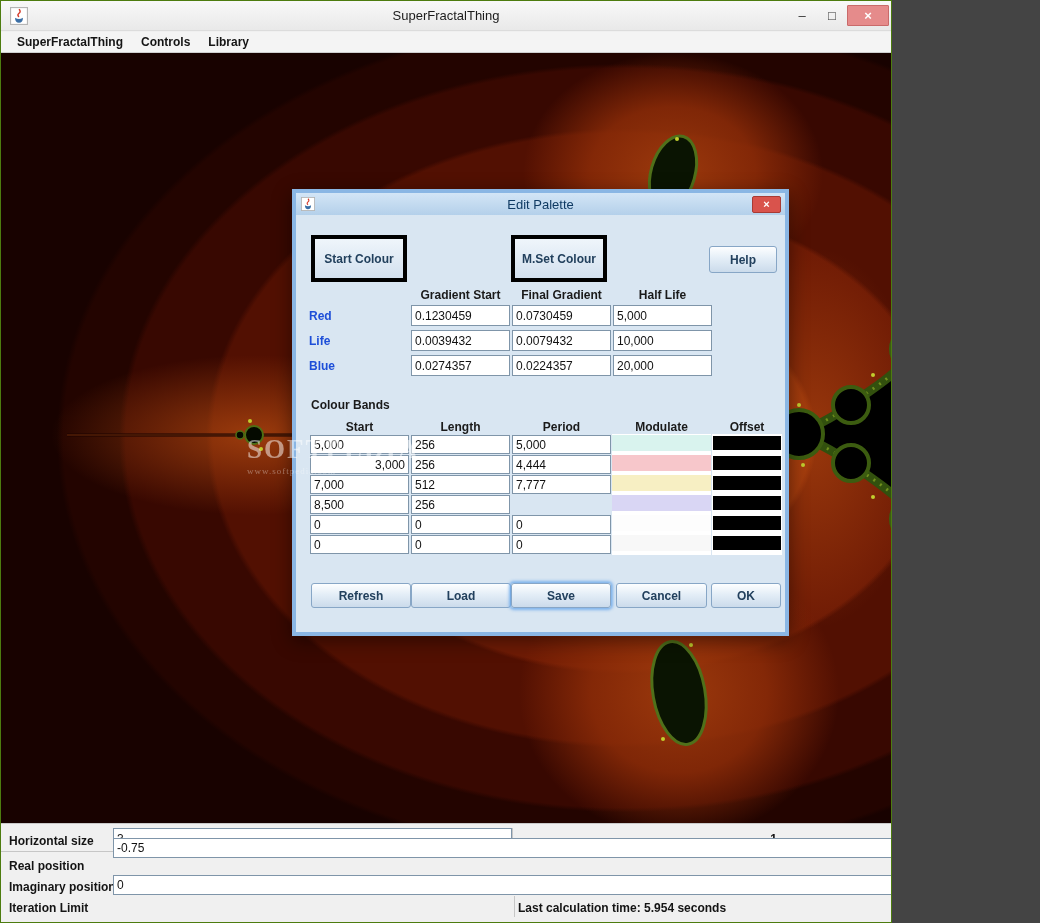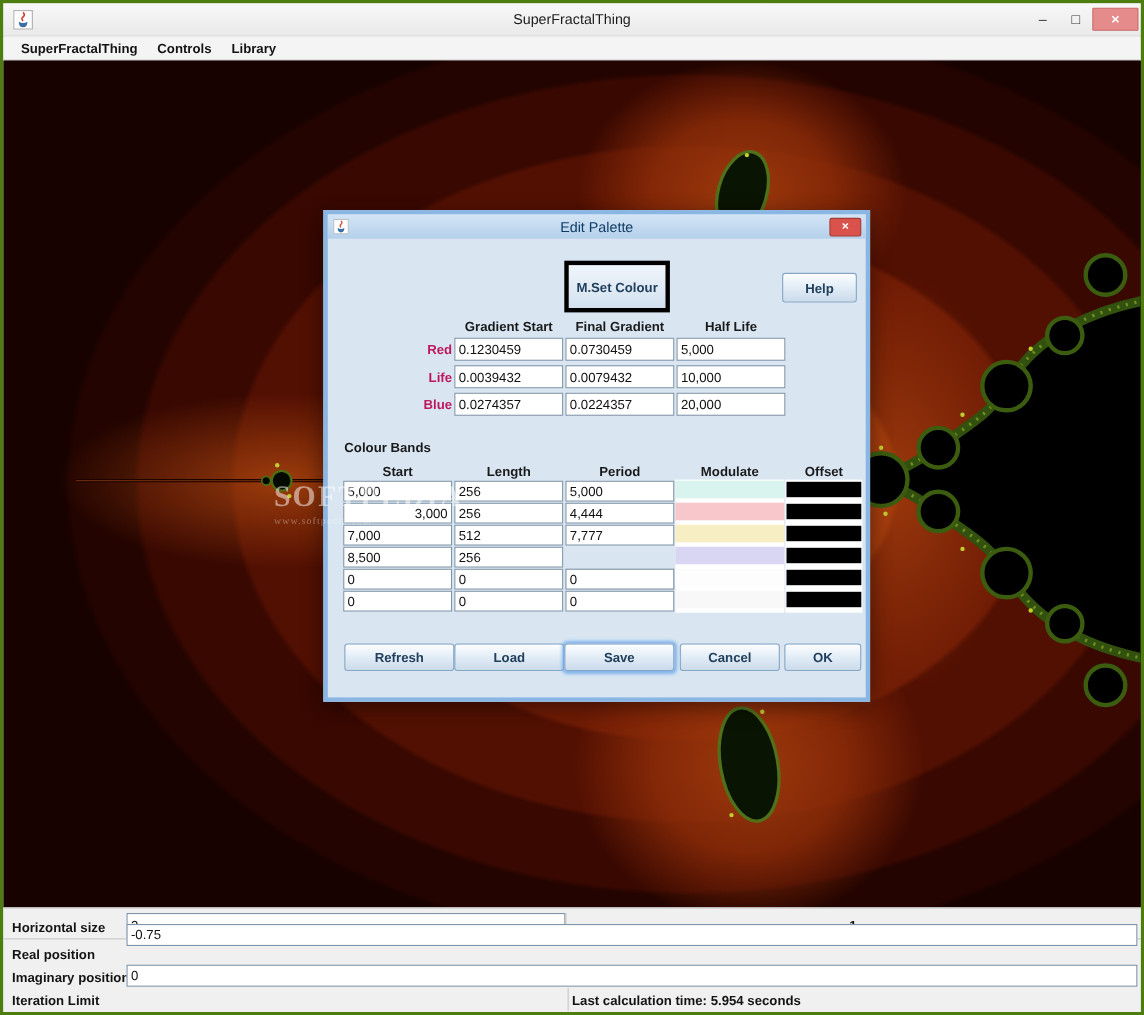--- a/index.html
+++ b/index.html
@@ -1,19 +1,19 @@
 <!DOCTYPE html>
 <html><head>
 <meta charset="utf-8">
 <style>
   * { margin:0; padding:0; box-sizing:border-box; }
   body { margin:0; background:#444; font-family:"Liberation Sans", sans-serif; }
 
-  .app { position:relative; width:1040px; height:923px; background:#f0f0f0;
-         border:3px solid #4d7c0f; overflow:hidden; font-family:"Liberation Sans", sans-serif; }
+  .app { position:relative; width:892px; height:923px; background:#f0f0f0;
+         border:1px solid #4d7c0f; overflow:hidden; font-family:"Liberation Sans", sans-serif; }
 
   
   .titlebar { position:absolute; top:0; left:0; right:0; height:30px;
               background:linear-gradient(#f8f8f8,#e9e9e9); border-bottom:1px solid #dcdcdc;
               display:flex; align-items:center; }
   .app-icon { margin-left:9px; width:18px; height:18px; flex:0 0 auto; z-index:2; }
   .win-title { position:absolute; left:0; right:0; text-align:center; font-size:13px; color:#1c1c1c; }
   .win-controls { margin-left:auto; display:flex; align-items:center; height:100%; z-index:2; }
   .win-btn { width:30px; height:21px; display:flex; align-items:center; justify-content:center;
              font-size:13px; color:#333; }
@@ -50,21 +50,21 @@
 
   .nbtn { position:absolute; display:flex; align-items:center; justify-content:center;
           font-size:12px; font-weight:bold; color:#22405d;
           background:linear-gradient(#fdfeff,#e4eef7 45%,#cbdbeb);
           border:1px solid #87a6c6; border-radius:3px; cursor:default; }
   .nbtn.focused { box-shadow:0 0 3px 2px rgba(110,170,235,0.85); }
   .colour-btn { border:4px solid #000; border-radius:0;
                 background:linear-gradient(#eff5fb,#d3e1ef); }
 
   .col-header { position:absolute; font-size:12px; font-weight:bold; color:#1a1a1a; text-align:center; }
-  .row-label  { position:absolute; font-size:12px; font-weight:bold; color:#be185d; text-align:right; }
+  .row-label  { position:absolute; font-size:12px; font-weight:bold; color:#1d4ed8; text-align:left; }
   .section-label { position:absolute; font-size:12px; font-weight:bold; color:#1a1a1a; }
 
   .nfield { position:absolute; background:#fff; border:1px solid #7f95a9; font-size:12px;
             padding:0 3px; font-family:inherit; color:#111; }
 
   .colbg { position:absolute; background:#ffffff; }
   .bar   { position:absolute; }
 
   
   .bottom { position:absolute; left:0; top:822px; width:1038px; height:100px;
@@ -198,20 +198,21 @@
             <path d="M4.5 9.5 q3.5 2.2 7 0 q0 4.5 -3.5 4.5 q-3.5 0 -3.5 -4.5z" fill="#3a6ea5"></path>
             <path d="M8 2 q2 2 0 3.6 q-2 1.6 0 3.2" stroke="#d43a2a" stroke-width="1.3" fill="none"></path>
           </svg>
         </span>
         <div class="dialog-title">Edit Palette</div>
         <div class="dialog-close">×</div>
       </div>
 
       <div class="dialog-body">
 
+        <div class="nbtn colour-btn" style="left:15px;top:20px;width:96px;height:47px">Start Colour</div>
         <div class="nbtn colour-btn" style="left:215px;top:20px;width:96px;height:47px">M.Set Colour</div>
         <div class="nbtn" style="left:413px;top:31px;width:68px;height:27px">Help</div>
 
         <div class="col-header" style="left:115px;top:73px;width:99px">Gradient Start</div>
         <div class="col-header" style="left:216px;top:73px;width:99px">Final Gradient</div>
         <div class="col-header" style="left:317px;top:73px;width:99px">Half Life</div>
 
         <div class="row-label" style="left:13px;top:94px;width:100px">Red</div>
         <input class="nfield" style="left: 115px; top: 90px; width: 99px; height: 21px;" value="0.1230459">
         <input class="nfield" style="left: 216px; top: 90px; width: 99px; height: 21px;" value="0.0730459">

